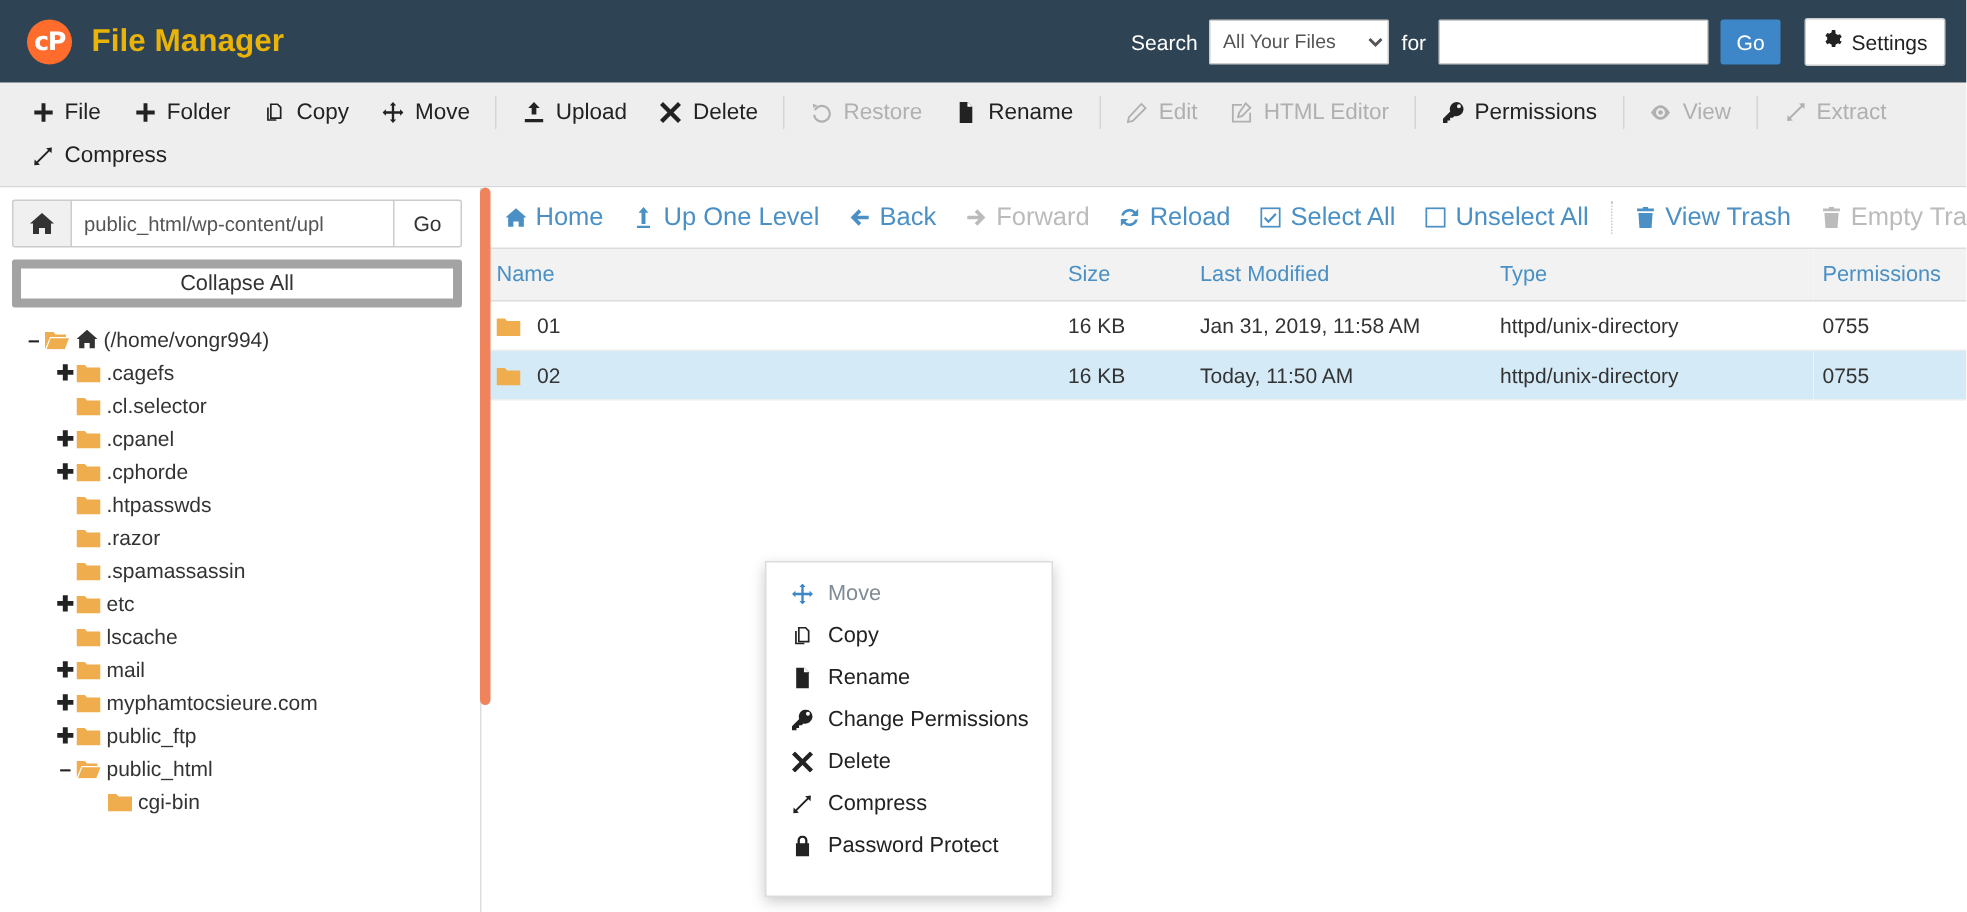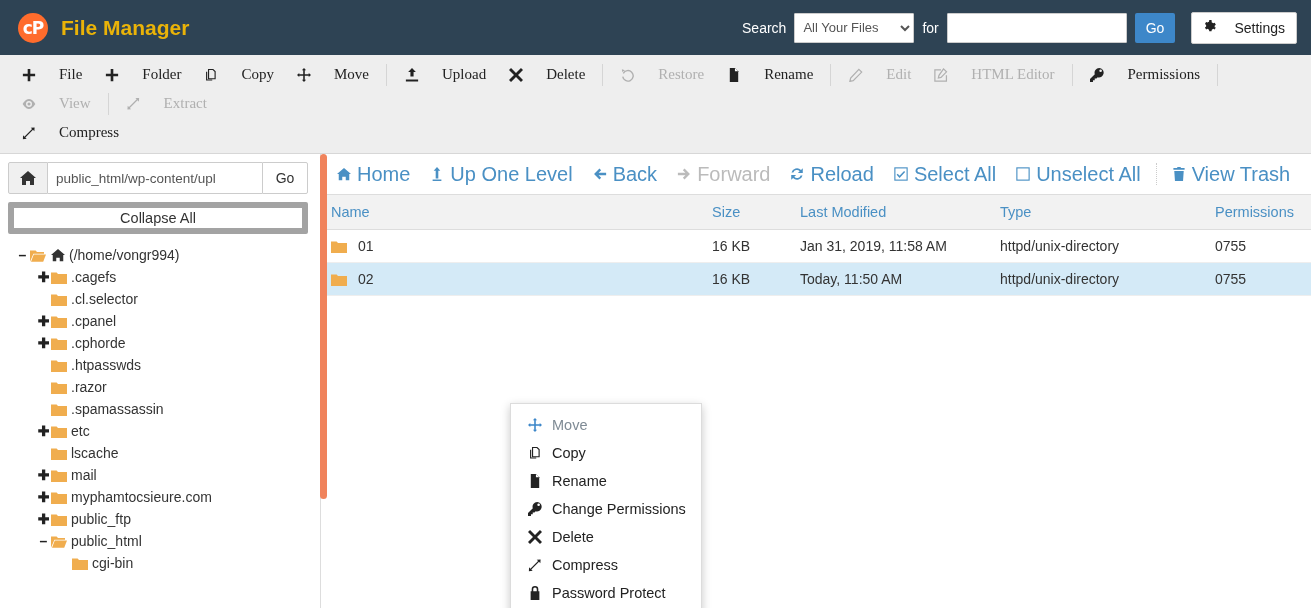--- a/index.html
+++ b/index.html
@@ -86,48 +86,48 @@
     height: 32px;
     background: #fff;
     color: #222;
     border: 1px solid #ccc;
     font-size: 14px;
     padding: 0 11px;
     cursor: pointer;
     border-radius: 2px;
     display: flex;
     align-items: center;
-    gap: 18px;
+    gap: 6px;
     margin-left: 8px;
     font-family: "Liberation Sans", sans-serif;
   }
 
   
   .toolbar {
     background: #eeeeee;
     border-bottom: 1px solid #d7d7d7;
     padding: 5px 10px 6px 10px;
     display: flex;
     flex-wrap: wrap;
     align-items: center;
     min-height: 62px;
     align-content: flex-start;
   }
   .tb-btn {
     display: inline-flex;
     align-items: center;
-    gap: 23px;
+    gap: 7px;
     font-size: 15px;
     color: #222;
     padding: 6px 11px;
     cursor: pointer;
     white-space: nowrap;
     background: transparent;
     border: none;
-    font-family: Liberation Serif, serif;
+    font-family: Liberation Sans, sans-serif;
     justify-content: space-between;
   }
   .tb-btn.disabled { color: #b0b0b0; cursor: default; }
   .tb-btn .ic { display:inline-flex; width:15px; justify-content:center; }
   .tb-sep {
     width: 1px;
     height: 22px;
     background: #d5d5d5;
     margin: 0 6px;
   }
@@ -245,21 +245,21 @@
     display: flex;
     align-items: center;
     padding: 0 6px;
     background: #fff;
   }
   .nav-btn {
     display: inline-flex;
     align-items: center;
     gap: 6px;
     color: #4a90c4;
-    font-size: 20px;
+    font-size: 17px;
     padding: 4px 10px;
     cursor: pointer;
     white-space: nowrap;
     background: transparent;
     border: none;
     font-family: "Liberation Sans", sans-serif;
   }
   .nav-btn.disabled { color: #bbb; cursor: default; }
   .nav-sep {
     width: 1px; height: 22px;

